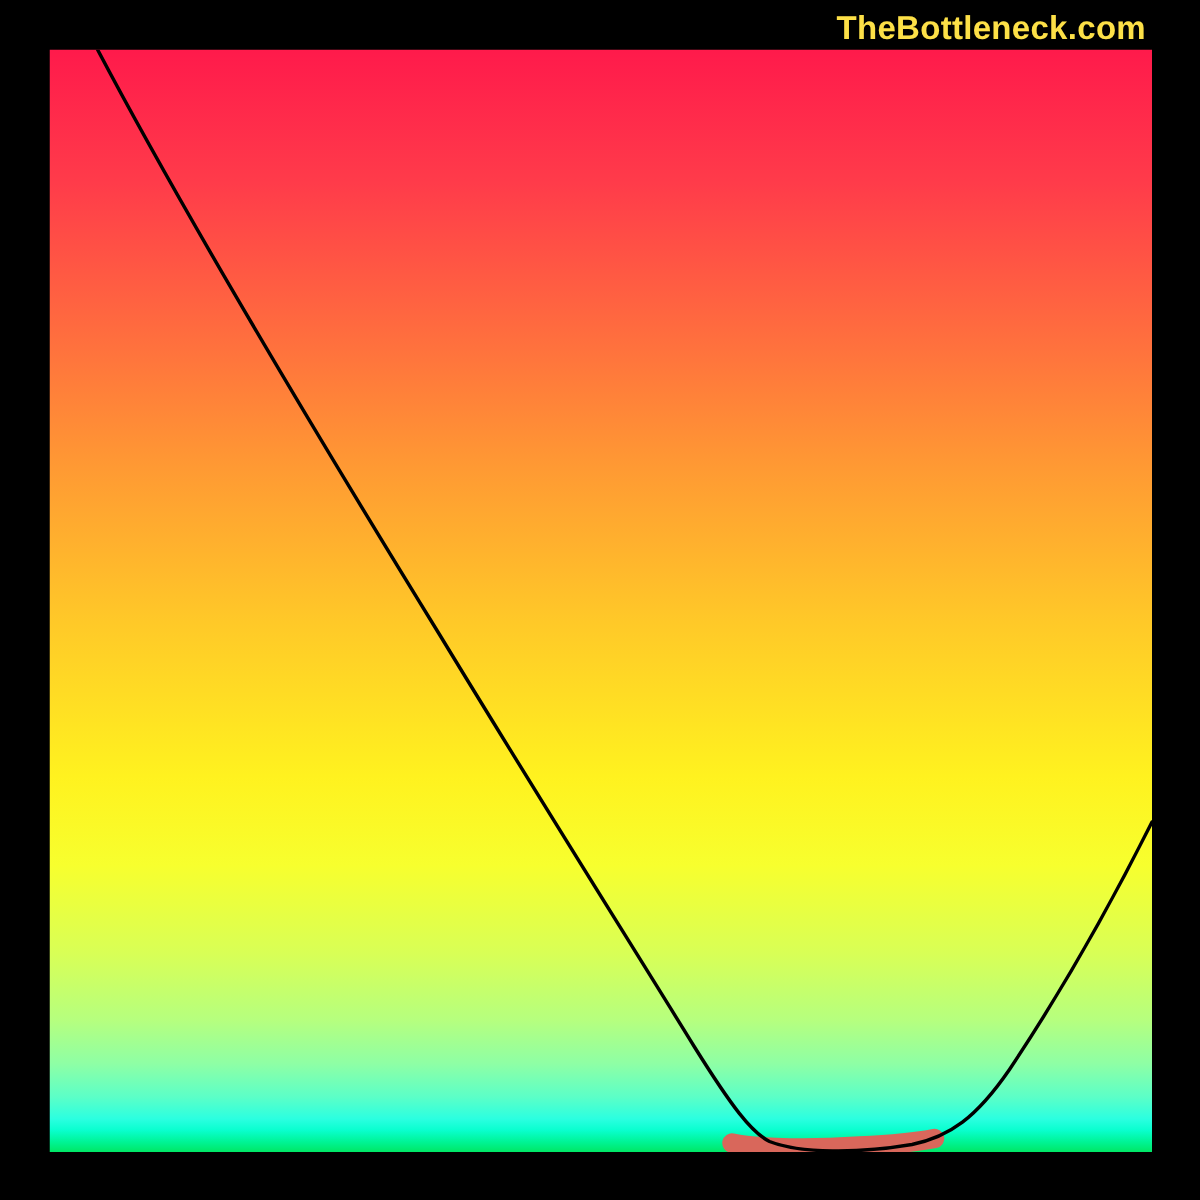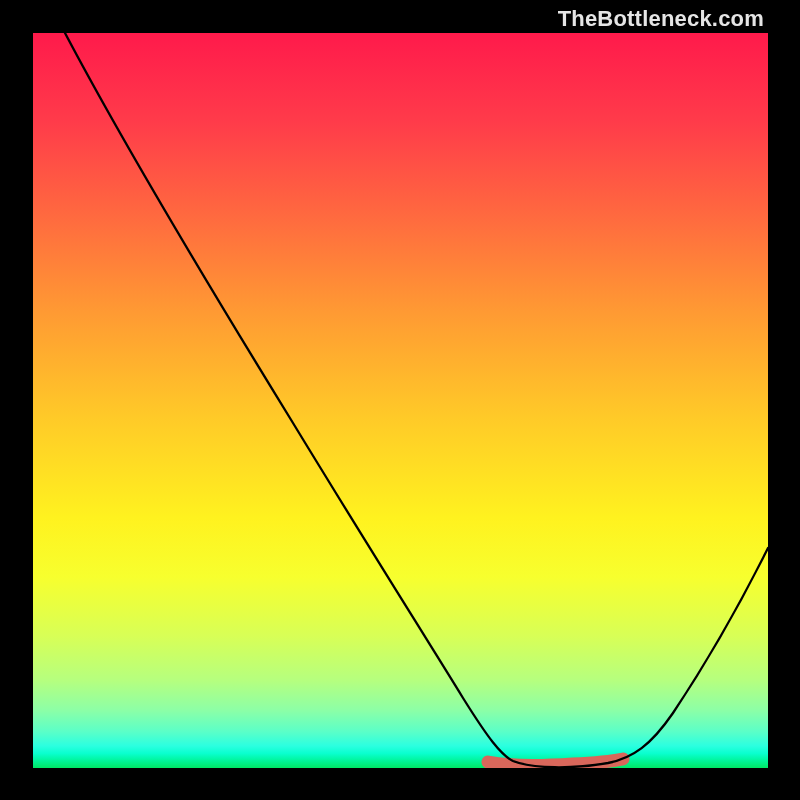--- a/index.html
+++ b/index.html
@@ -48,21 +48,21 @@
       #00e765 100%
     );
   }
   .watermark {
     position: absolute;
     top: 6px;
     right: 36px;
     font-family: Arial, Helvetica, sans-serif;
     font-size: 22px;
     font-weight: 600;
-    color: #e5e5e5;
+    color: #fde047;
     letter-spacing: 0.2px;
   }
   svg.curve {
     position: absolute;
     inset: 0;
   }
   .band {
     fill: none;
     stroke: #d9675b;
     stroke-width: 13;

